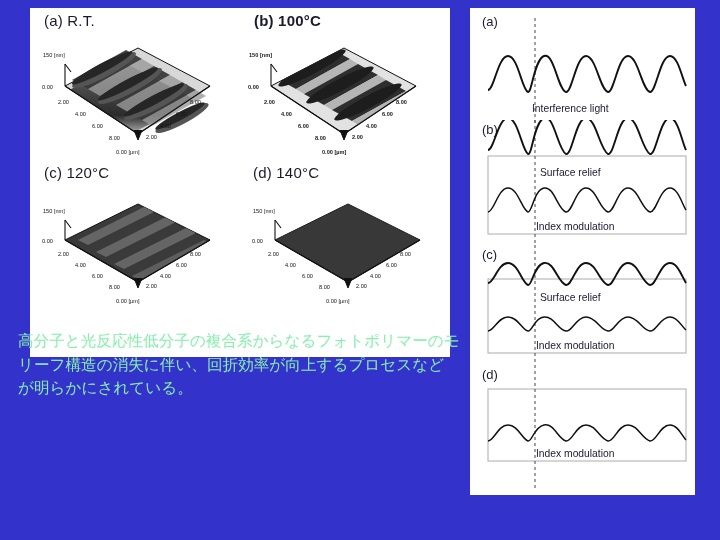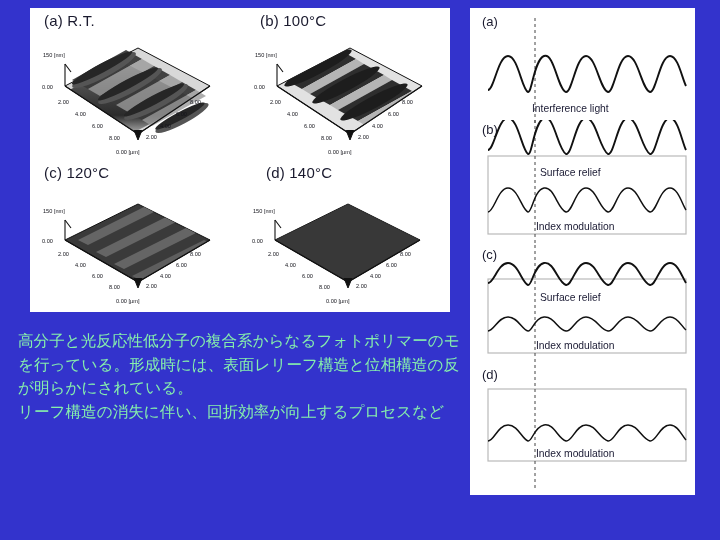--- a/index.html
+++ b/index.html
@@ -5,36 +5,36 @@
   html,body{margin:0;padding:0;}
   body{
     width:720px;height:540px;overflow:hidden;
     background:#3333cc;
     font-family:"Liberation Sans", sans-serif;
   }
   #slide{position:relative;width:720px;height:540px;}
 
   
   #afm-panel{
-    position:absolute;left:30px;top:8px;width:420px;height:304px;
+    position:absolute;left:30px;top:8px;width:420px;height:349px;
     background:#ffffff;
   }
   .afm-cell{position:absolute;width:210px;height:154px;}
   .afm-a{left:0px;  top:0px;}
-  .afm-b{left:212px;top:0px;}
+  .afm-b{left:206px;top:0px;font-weight:bold;}
   .afm-c{left:0px;  top:150px;padding-left:36px;}
   .afm-d{left:210px;top:150px;}
 
   .afm-title{
     position:absolute;left:14px;top:4px;
     font-size:15px;color:#1a1a2e;letter-spacing:.2px;white-space:nowrap;
   }
   .afm-b .afm-title{left:18px;}
   .afm-c .afm-title{left:14px;top:6px;}
-  .afm-d .afm-title{left:26px;top:6px;text-align:right;}
+  .afm-d .afm-title{left:13px;top:6px;text-align:right;}
 
   .afm-svgwrap{position:absolute;left:0;top:0;width:210px;height:154px;}
   .afm-svgwrap svg{display:block;}
 
   .axlabel{font-family:"Liberation Sans",sans-serif;font-size:5.6px;fill:#15151c;}
 
   
   #jp-text{
     position:absolute;left:18px;top:330px;width:448px;
     color:#86efac;
@@ -241,23 +241,22 @@
           <text class="axlabel" x="130" y="120">4.00</text>
           <text class="axlabel" x="116" y="130">2.00</text>
           <text class="axlabel" x="86" y="145">0.00 [µm]</text>
         </svg>
       </div>
     </div>
   </div>
 
   <div id="jp-text">
     <div>高分子と光反応性低分子の複合系からなるフォトポリマーのモ</div>
-    <div>を行っている。形成時には、表面レリーフ構造と位相構造の反</div>
+    <div>リーフ構造の消失に伴い、回折効率が向上するプロセスなど</div>
     <div>が明らかにされている。</div>
-    <div>リーフ構造の消失に伴い、回折効率が向上するプロセスなど</div>
   </div>
 
   <div id="schem-panel">
 
     <div class="schem-cell sc-a">
       <div class="sc-label">(a)</div>
       <div class="sc-svgwrap">
         <svg width="225" height="112" viewBox="0 0 225 112">
           <line class="dashline" x1="65" y1="6" x2="65" y2="112"></line>
           <path class="wave" d="M18,78 C24,78 28,44 38,44 C48,44 52,78 58,80 C62,81 64,48 74,44 C84,40 88,78 96,80 C102,81 106,44 116,44 C126,44 130,78 138,80 C144,81 148,44 158,44 C168,44 172,78 180,80 C186,81 190,44 200,44 C208,44 212,66 216,74"></path>

